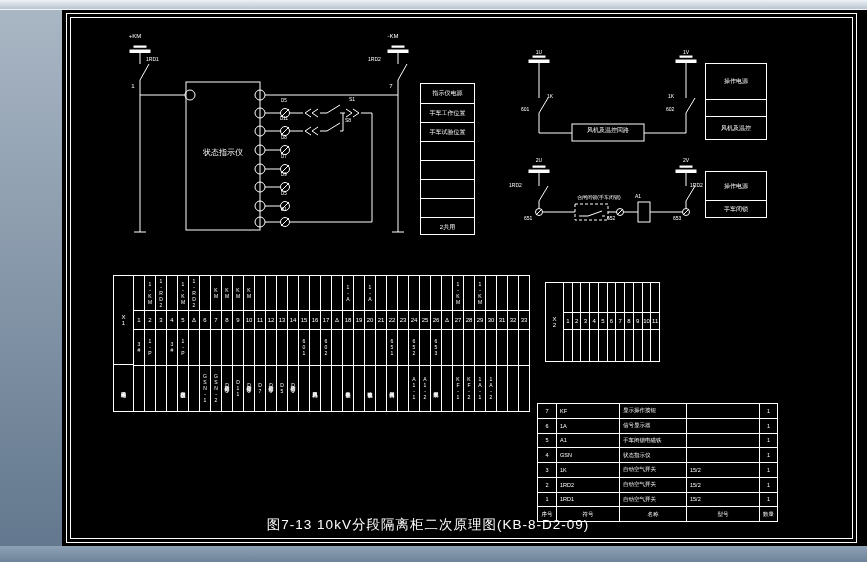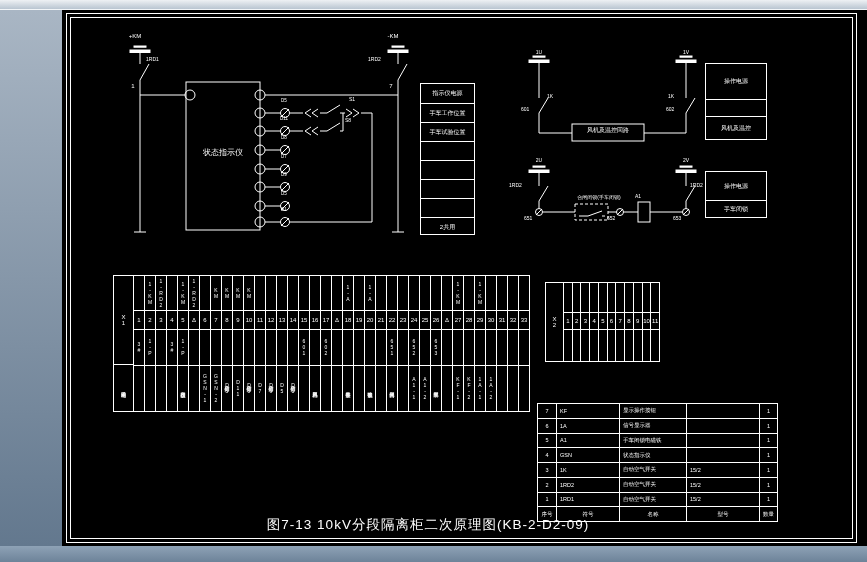--- a/index.html
+++ b/index.html
@@ -583,15 +583,15 @@
         </div>
         <div class="brow hdr">
           <div class="bc" style="width: 18px;">序号</div>
           <div class="bc" style="width: 63px;">符号</div>
           <div class="bc" style="width: 67px;">名称</div>
           <div class="bc" style="width: 73px;">型号</div>
           <div class="bc" style="width: 18px; flex: 1 1 0%; justify-content: center; padding-left: 0px;">数量</div>
         </div>
       </div>
 
-    <div class="title" style="left:166px;top:506px;width:400px;">图7-13 10kV分段隔离柜二次原理图(KB-2-D2-09)</div>
+    <div class="title" style="left:166px;top:506px;width:400px;">图7-13 10kV分段隔离柜二次原理图(KB-8-D2-09)</div>
   </div>
 </div>
 
 </body></html>

